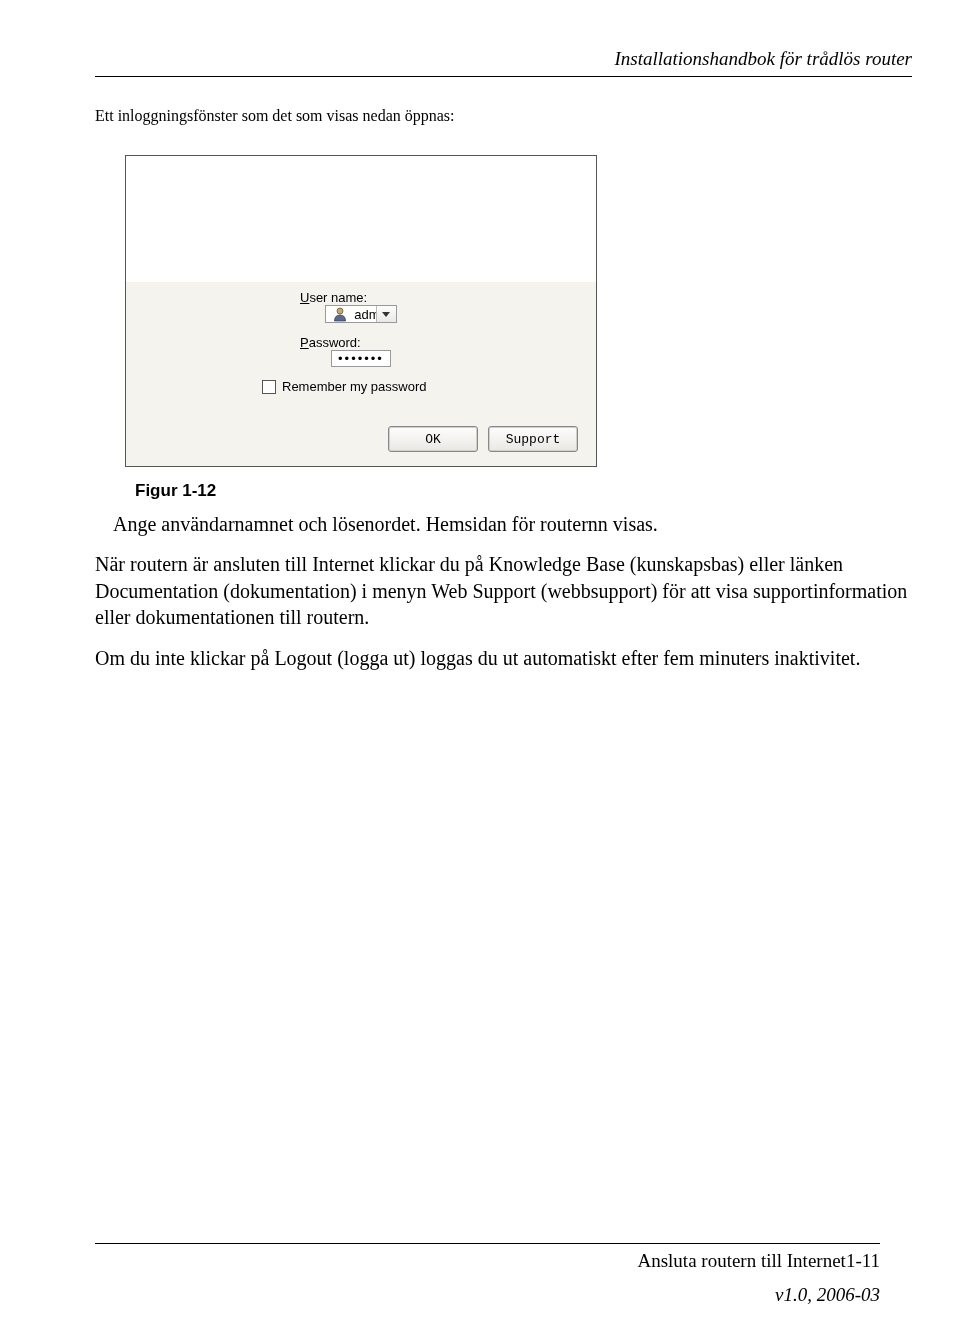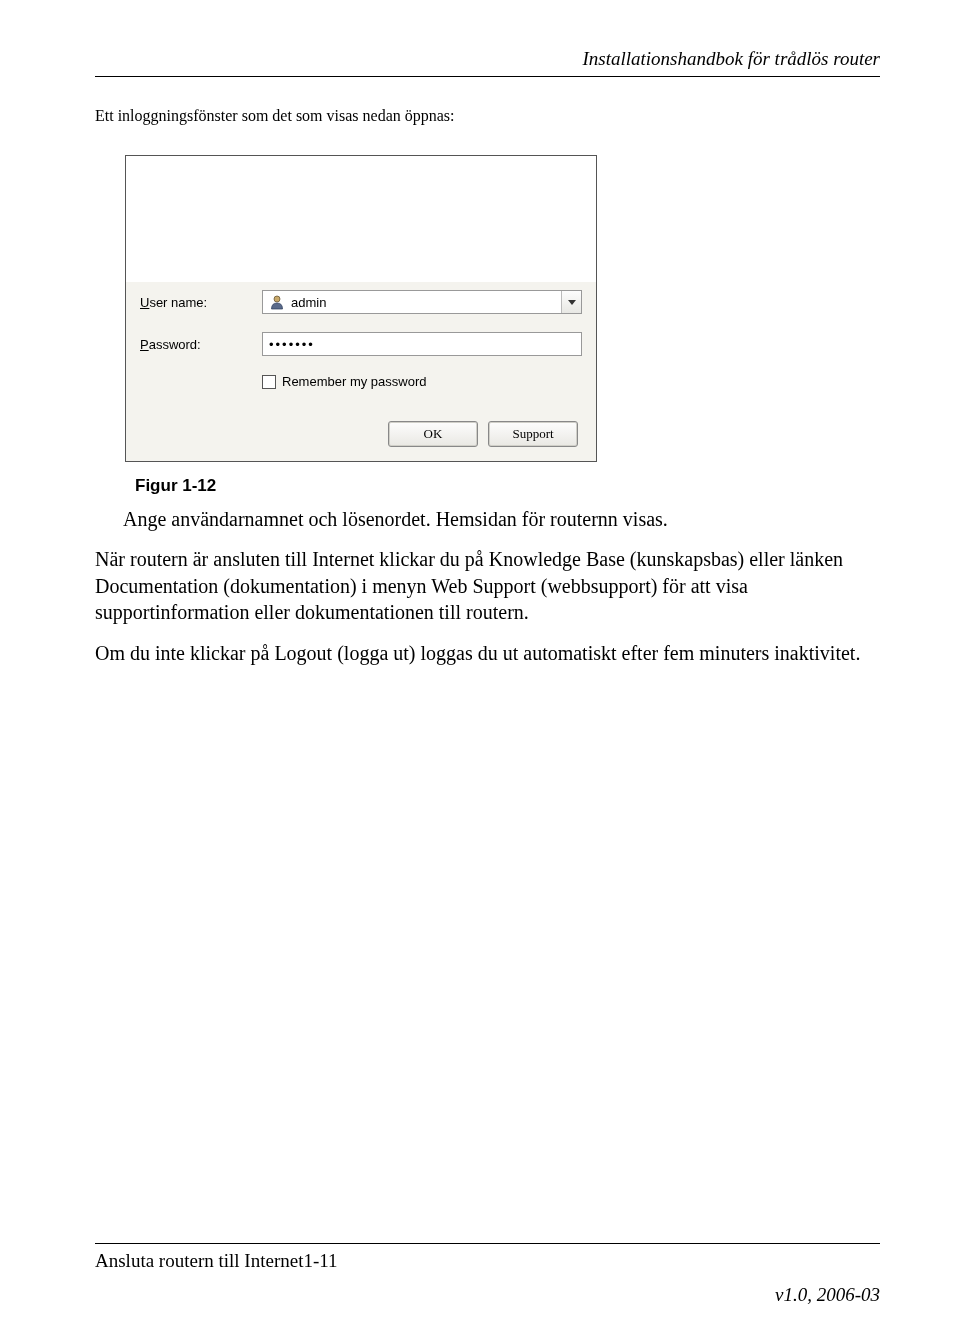--- a/index.html
+++ b/index.html
@@ -7,21 +7,21 @@
     margin: 0;
     padding: 0;
     width: 960px;
     height: 1330px;
     font-family: "Times New Roman", Times, serif;
     background: #fff;
     color: #000;
     position: relative;
   }
   .page {
-    padding: 48px 80px 0 95px;
+    padding: 48px 48px 0 95px;
     height: 1184px;
     position: relative;
   }
   .doc-header {
     text-align: right;
     font-style: italic;
     font-size: 19px;
     border-bottom: 1px solid #000;
     padding-bottom: 6px;
     margin-bottom: 30px;
@@ -43,21 +43,22 @@
   .dialog-top {
     height: 126px;
     background: #fff;
   }
   .dialog-body {
     padding: 8px 14px 14px 14px;
   }
   .row {
     display: flex;
     align-items: center;
-    margin-bottom: 18px;
+    margin-bottom: 12px;
+    flex-direction: column;
   }
   .row .lbl {
     width: 122px;
     font-size: 13px;
   }
   .underline { text-decoration: underline; }
   .field {
     flex: 1;
     display: flex;
     align-items: center;
@@ -112,53 +113,53 @@
     display: flex;
     justify-content: flex-end;
     gap: 10px;
     padding-right: 4px;
   }
   .btn {
     min-width: 90px;
     height: 26px;
     border: 1px solid #888;
     background: linear-gradient(#fdfdfd,#e9e8e3);
-    font-family: Liberation Serif, serif;
+    font-family: Liberation Mono, monospace;
     font-size: 13px;
     border-radius: 3px;
     display: flex;
     align-items: center;
     justify-content: center;
     box-shadow: 0 0 0 1px #d0cfc8 inset;
   }
   .caption {
     margin: 14px 0 10px 40px;
     font-family: Arial, Helvetica, sans-serif;
     font-size: 17px;
     font-weight: bold;
   }
   .body-text {
     font-size: 20px;
     line-height: 1.32;
     margin: 10px 0 14px 0;
   }
-  .indented { margin-left: 28px; }
+  .indented { margin-left: 18px; }
   .footer {
     position: absolute;
     left: 0; right: 0;
     bottom: 24px;
     padding: 0 80px 0 95px;
   }
   .footer-rule {
     border-top: 1px solid #000;
     margin-bottom: 6px;
   }
   .footer-line {
     display: flex;
-    justify-content: flex-start;
+    justify-content: flex-end;
     font-size: 19px;
   }
   .footer-center {
     text-align: right;
     font-style: italic;
     font-size: 19px;
     margin-top: 12px;
   }
 </style>
 </head>

